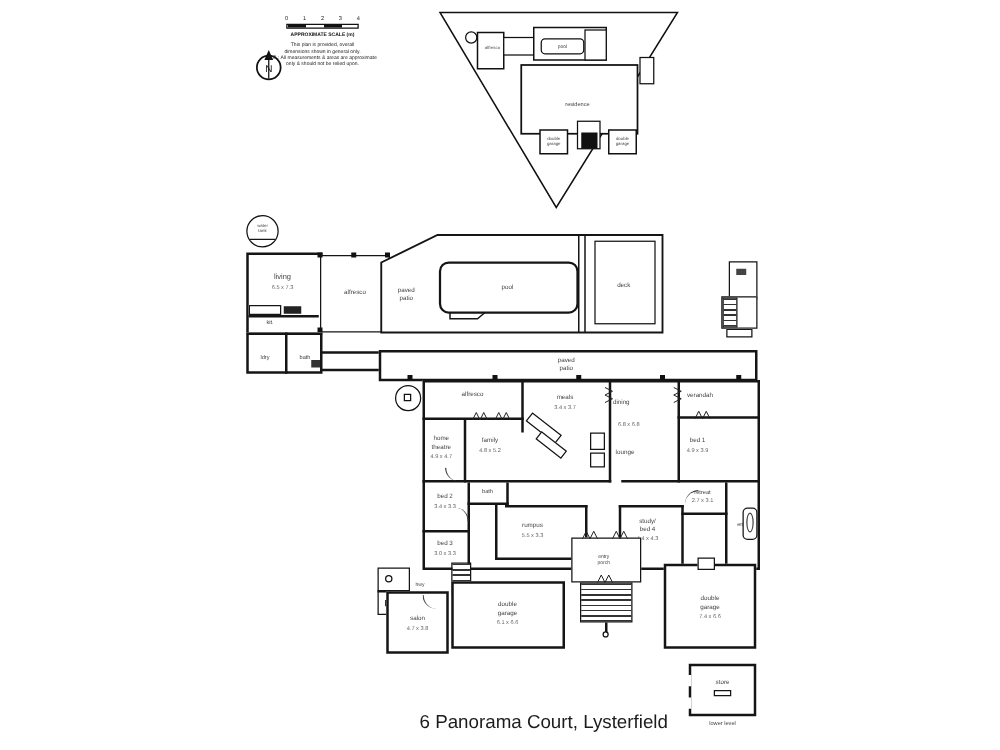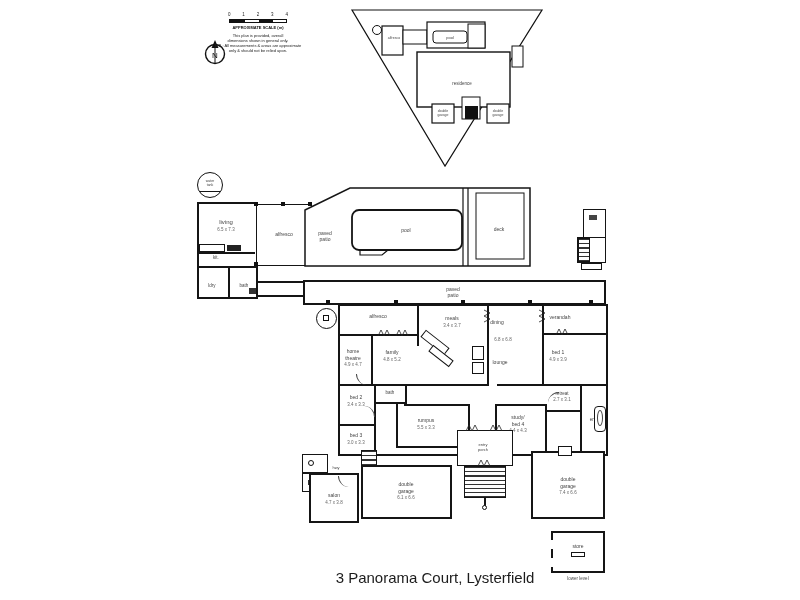--- a/index.html
+++ b/index.html
@@ -282,14 +282,14 @@
     </svg>
   <svg class="zz" style="left:478px;top:459px;" width="12" height="8">
       <polyline points="0,7 3,1 6,7 9,1 12,7" fill="none" stroke="#222" stroke-width="0.8"></polyline>
     </svg>
 
   <div class="arc" style="left:356px;top:374px;"></div>
   <div class="arc" style="left:364px;top:406px;transform:rotate(180deg);"></div>
   <div class="arc" style="left:338px;top:476px;"></div>
   <div class="arc" style="left:548px;top:392px;transform:rotate(90deg);"></div>
 
-  <div class="title">3 Panorama Court, Lysterfield</div>
+  <div class="title">6 Panorama Court, Lysterfield</div>
 </div>
 
 </body></html>

